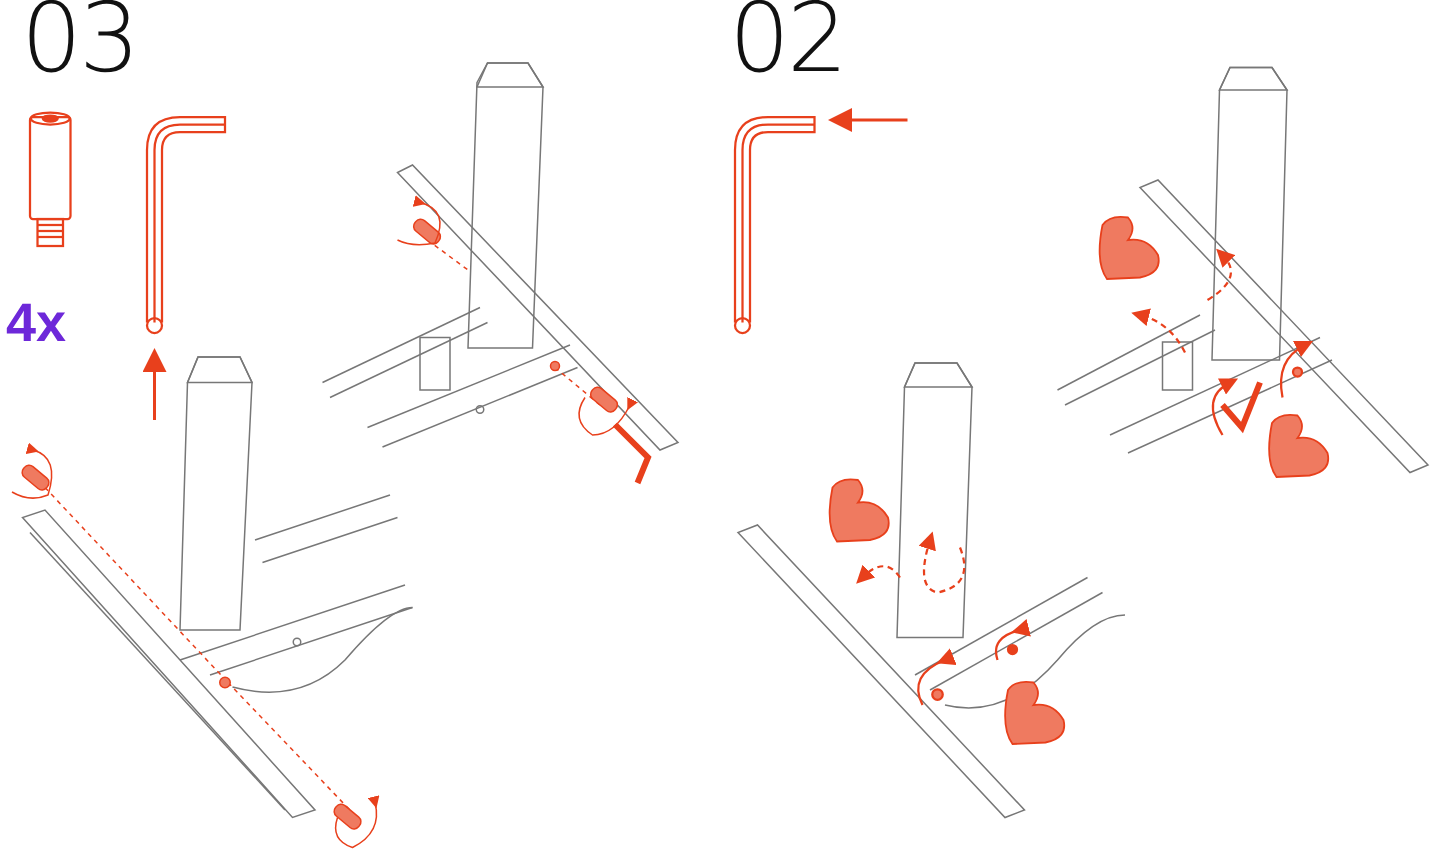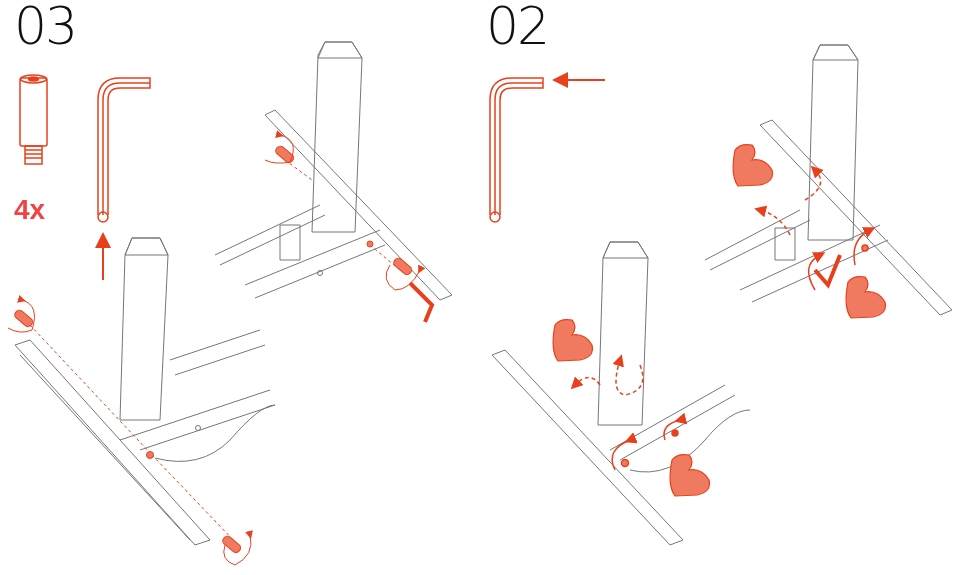--- a/index.html
+++ b/index.html
@@ -1,18 +1,18 @@
 <!DOCTYPE html>
 <html><head>
 <meta charset="utf-8">
 <style>
   html,body{margin:0;padding:0;background:#fff;}
   body{width:956px;height:575px;position:relative;overflow:hidden;font-family:"Liberation Sans",sans-serif;}
-  .step-num{position:absolute;top:0;font-family:"DejaVu Sans",sans-serif;font-weight:200;font-size:52px;line-height:52px;color:#111;letter-spacing:-2px;}
-  .qty{position:absolute;left:14px;top:194px;font-family:"Liberation Sans",sans-serif;font-weight:bold;font-size:28px;color:#ef4444;}
+  .step-num{position:absolute;top:0;font-family:"DejaVu Sans",sans-serif;font-weight:200;font-size:64px;line-height:52px;color:#111;letter-spacing:-2px;}
+  .qty{position:absolute;left:4px;top:194px;font-family:"Liberation Sans",sans-serif;font-weight:bold;font-size:36px;color:#6d28d9;}
   svg{position:absolute;left:0;top:0;}
 </style>
 </head>
 <body>
 
 <div class="step-num" style="left:14px;">03</div>
 <div class="step-num" style="left:486px;">02</div>
 <div class="qty">4x</div>
 
 <svg width="956" height="575" viewBox="0 0 956 575">

